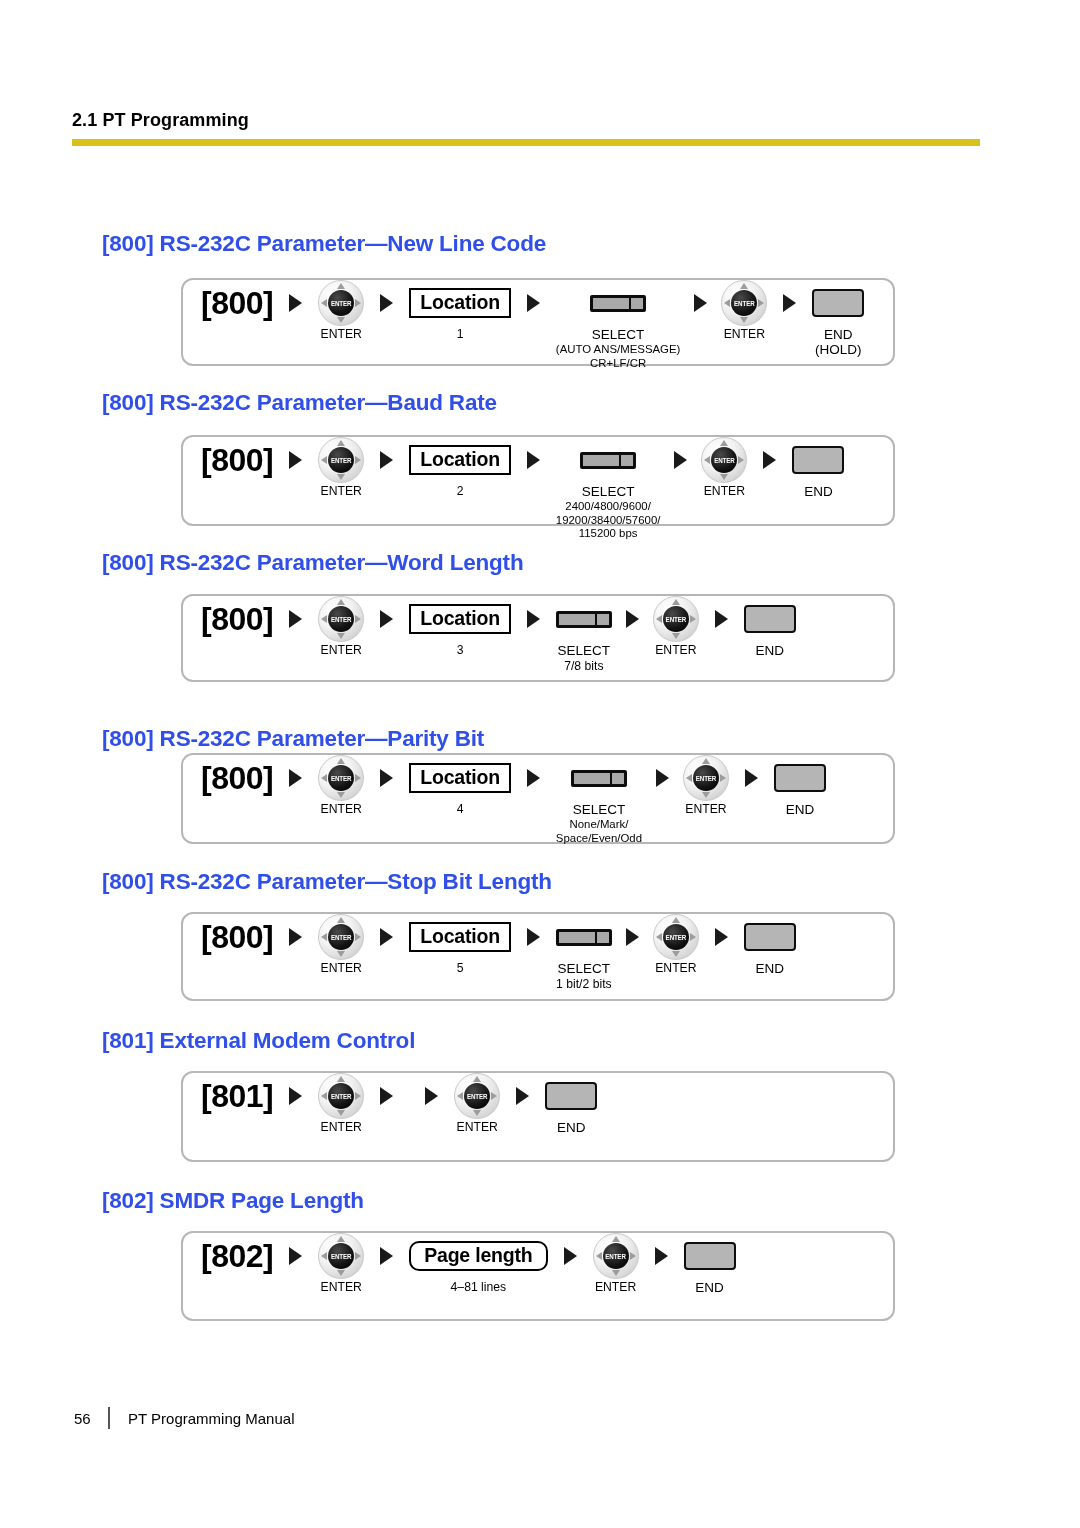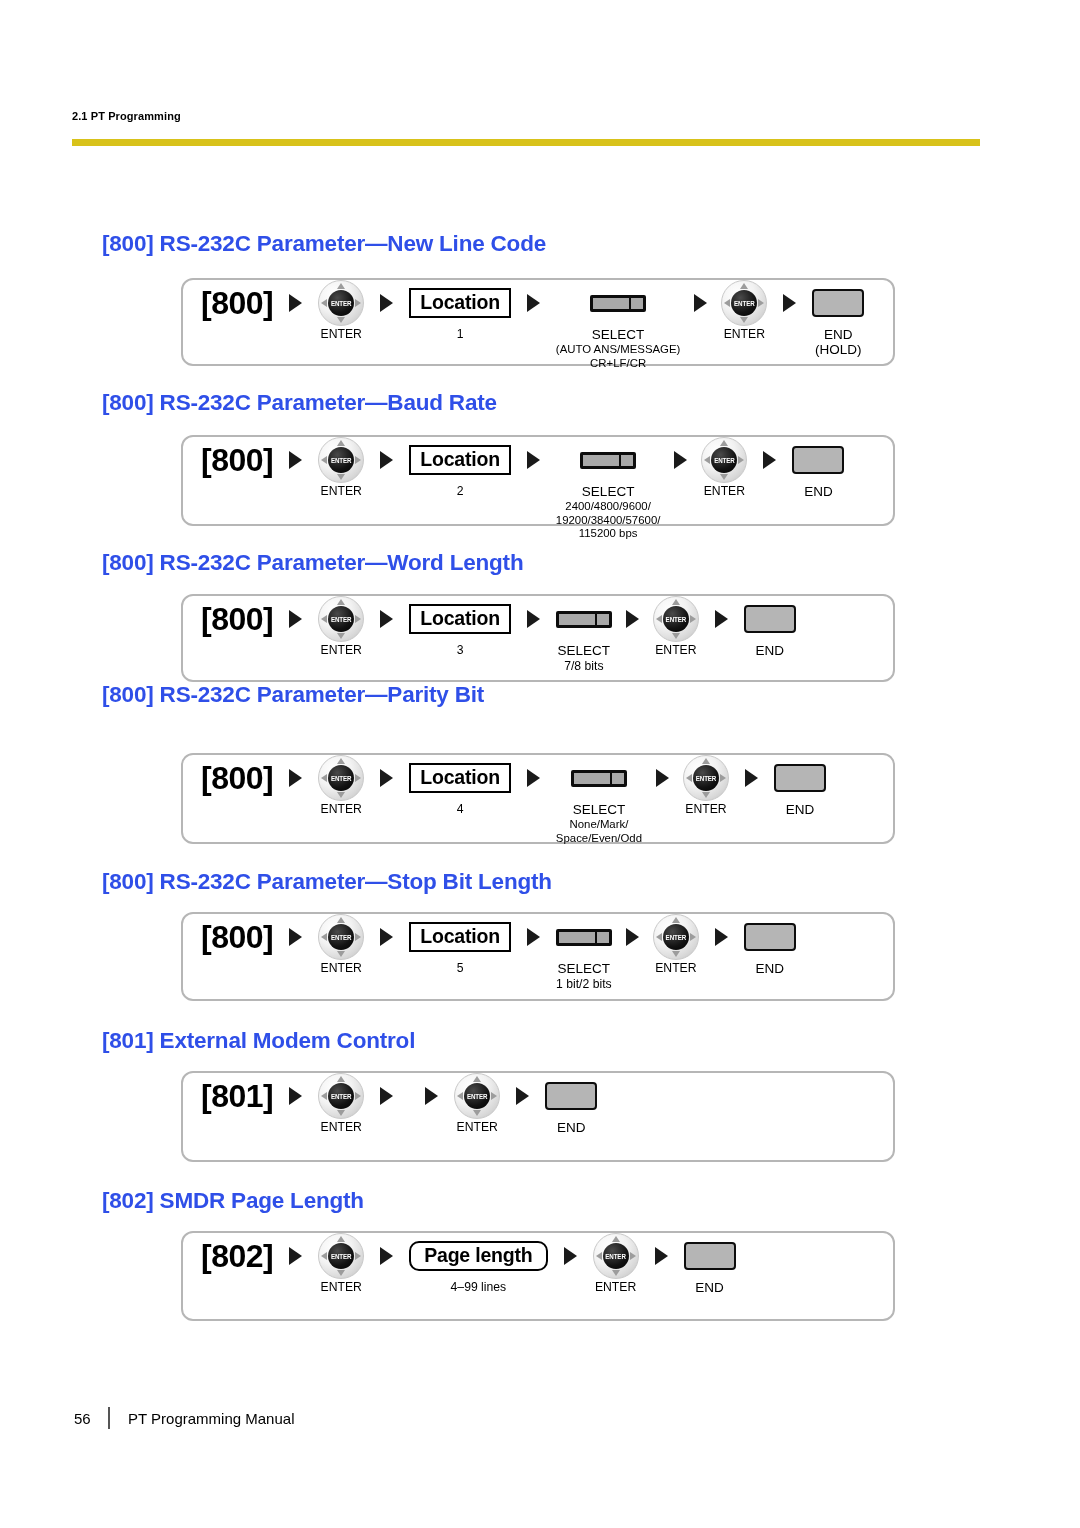--- a/index.html
+++ b/index.html
@@ -21,21 +21,21 @@
     left: 0; top: 0;
     width: 1080px;
     height: 1528px;
   }
 
   
   .running-header {
     position: absolute;
     left: 72px;
     top: 110px;
-    font-size: 11px;
+    font-size: 18px;
     font-weight: bold;
     letter-spacing: .1px;
   }
   .header-rule {
     position: absolute;
     left: 72px;
     top: 139px;
     width: 908px;
     height: 7px;
     background: #d8c21a;
@@ -590,21 +590,21 @@
                 <div class="end-key"></div>
               </div>
               <div class="step-cap">
                 <div>END</div>
               </div>
             </div>
           </div>
         </div>
       </div>
       <div class="block">
-        <div class="block-heading" style="top: 682px;">[800] RS-232C Parameter—Parity Bit</div>
+        <div class="block-heading" style="top: 726px;">[800] RS-232C Parameter—Parity Bit</div>
         <div class="flow-box" style="top: 753px; height: 91px;">
           <div class="flow-row">
             <div class="step">
               <div class="step-art">
                 <div class="code-label">[800]</div>
               </div>
             </div>
             <div style="flex: 0 0 16px;"></div>
             <div class="step">
               <div class="step-art">
@@ -935,21 +935,21 @@
               <div class="step-art">
                 <div class="arrow"></div>
               </div>
             </div>
             <div style="flex: 0 0 16px;"></div>
             <div class="step">
               <div class="step-art">
                 <div class="entry-box rounded">Page length</div>
               </div>
               <div class="step-cap small">
-                <div>4–99 lines</div>
+                <div>4–81 lines</div>
               </div>
             </div>
             <div style="flex: 0 0 16px;"></div>
             <div class="step">
               <div class="step-art">
                 <div class="arrow"></div>
               </div>
             </div>
             <div style="flex: 0 0 16px;"></div>
             <div class="step">

